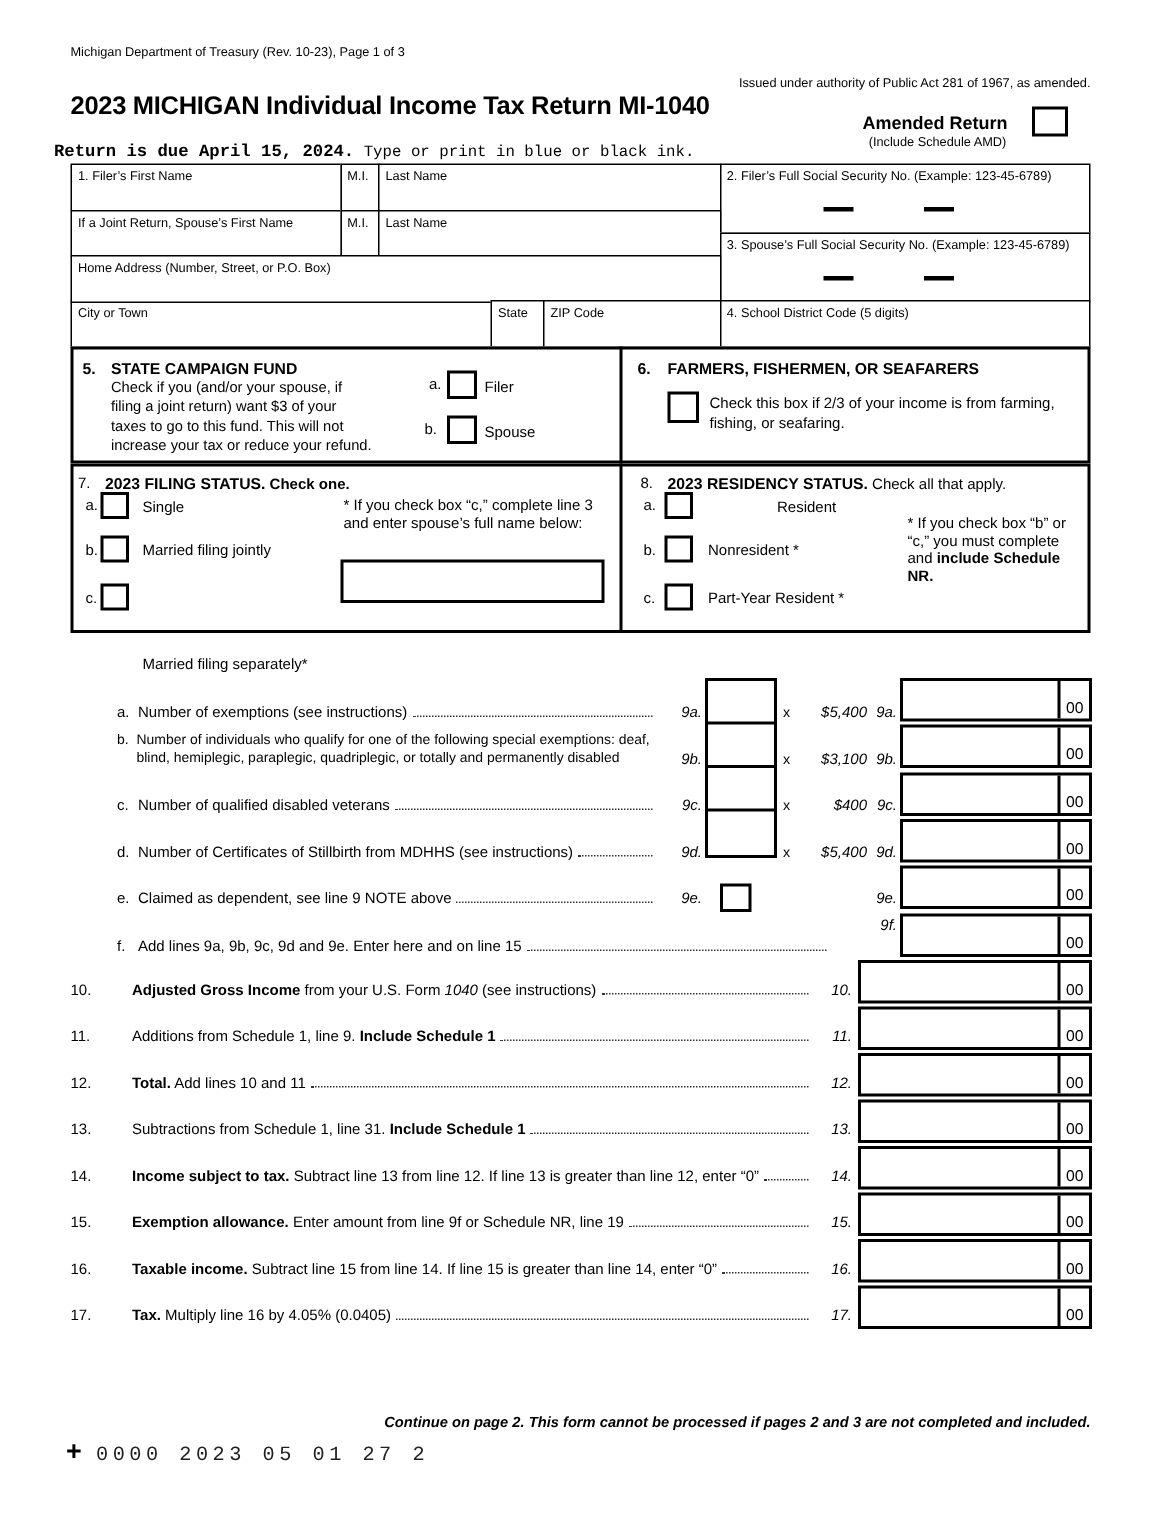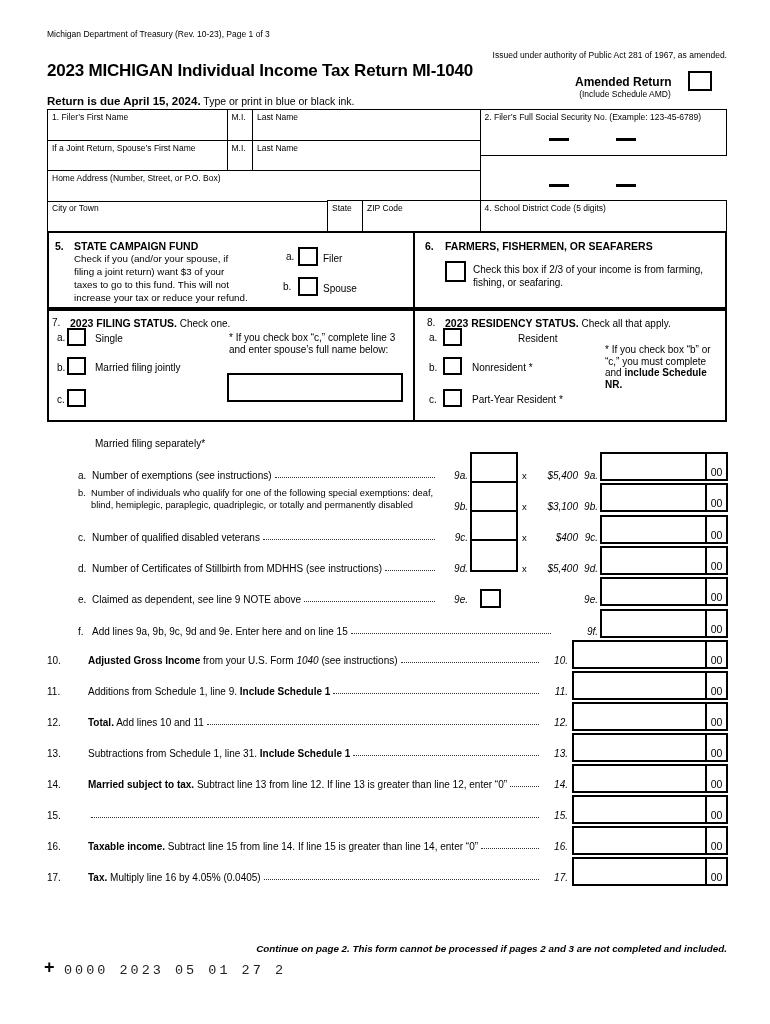--- a/index.html
+++ b/index.html
@@ -44,21 +44,21 @@
 <body>
 
 <div class="page">
 
   <div class="abs tiny" style="left:47px;top:29px;">Michigan Department of Treasury (Rev. 10-23), Page 1 of 3</div>
   <div class="abs tiny" style="left:327px;top:50px;width:400px;text-align:right;">Issued under authority of Public Act 281 of 1967, as amended.</div>
   <div class="abs b" style="left:47px;top:61px;font-size:17px;letter-spacing:-0.2px;">2023 MICHIGAN Individual Income Tax Return MI-1040</div>
   <div class="abs b" style="left:575px;top:75px;width:100px;font-size:12px;text-align:left;">Amended Return</div>
   <div class="cb" style="left:688px;top:71px;width:24px;height:20px;"></div>
   <div class="abs tiny" style="left:575px;top:89px;width:100px;text-align:center;">(Include Schedule AMD)</div>
-  <div class="abs" style="left:47px;top:95px;font-size:10.5px;">
+  <div class="abs" style="left:36px;top:95px;font-size:10.5px;font-family:Liberation Mono, monospace;">
     <span class="b" style="font-size:11.5px;">Return is due April 15, 2024.</span><span> Type or print in blue or black ink.</span>
   </div>
 
   <div class="cell" style="left:47px;top:109px;width:181px;height:32px;">
     <span class="lbl">1. Filer’s First Name</span>
   </div>
   <div class="cell" style="left:226.5px;top:109px;width:27px;height:32px;">
     <span class="lbl">M.I.</span>
   </div>
   <div class="cell" style="left:252px;top:109px;width:229px;height:32px;">
@@ -71,20 +71,23 @@
   <div class="dash" style="left:616px;top:138px;"></div>
 
   <div class="cell" style="left:47px;top:139.5px;width:181px;height:32px;">
     <span class="lbl">If a Joint Return, Spouse’s First Name</span>
   </div>
   <div class="cell" style="left:226.5px;top:139.5px;width:27px;height:32px;">
     <span class="lbl">M.I.</span>
   </div>
   <div class="cell" style="left:252px;top:139.5px;width:229px;height:32px;">
     <span class="lbl">Last Name</span>
+  </div>
+  <div class="cell" style="left:479.5px;top:154.5px;width:247.5px;height:47px;">
+    <span class="lbl">3. Spouse’s Full Social Security No. (Example: 123-45-6789)</span>
   </div>
   <div class="dash" style="left:549px;top:184px;"></div>
   <div class="dash" style="left:616px;top:184px;"></div>
 
   <div class="cell" style="left:47px;top:200px;width:281.5px;height:32px;">
     <span class="lbl">City or Town</span>
   </div>
 
   <div class="cell" style="left:47px;top:170px;width:434px;height:31.5px;">
     <span class="lbl">Home Address (Number, Street, or P.O. Box)</span>
@@ -115,21 +118,21 @@
   <div class="abs seclabel" style="left:425px;top:240px;">6.</div>
   <div class="abs seclabel" style="left:445px;top:240px;">FARMERS, FISHERMEN, OR SEAFARERS</div>
   <div class="cb" style="left:445px;top:261px;width:21px;height:21px;"></div>
   <div class="abs" style="left:473px;top:263px;width:246px;font-size:10px;line-height:13px;">Check this box if 2/3 of your income is from farming, fishing, or seafaring.</div>
 
   <div class="box2" style="left:47px;top:309px;width:680px;height:113px;"></div>
   <div class="vline" style="left:413px;top:309px;height:113px;"></div>
 
   <div class="abs sm" style="left:52px;top:317px;">7.</div>
   <div class="abs" style="left:70px;top:317px;font-size:10.5px;">
-    <span class="b">2023 FILING STATUS.</span><span style="font-size:10px;"> Check one.</span>
+    <span class="b">2023 FILING STATUS.</span><span style="font-size:10px;font-weight:bold;"> Check one.</span>
   </div>
   <div class="abs sm" style="left:57px;top:332px;">a.</div>
   <div class="cb" style="left:67px;top:328px;width:19px;height:18px;"></div>
   <div class="abs sm" style="left:95px;top:333px;">Single</div>
   <div class="abs sm" style="left:57px;top:362px;">b.</div>
   <div class="cb" style="left:67px;top:357px;width:19px;height:18px;"></div>
   <div class="abs sm" style="left:95px;top:362px;">Married filing jointly</div>
   <div class="abs sm" style="left:57px;top:394px;">c.</div>
   <div class="cb" style="left:67px;top:389px;width:19px;height:18px;"></div>
   <div class="abs sm" style="left:95px;top:394px;margin-top:44px;">Married filing separately*</div>
@@ -221,21 +224,21 @@
   <div class="abs sm right" style="left:558px;top:594px;width:40px;">9e.</div>
   <div class="amtbox" style="left:600px;top:577px;width:128px;">
     <span class="cents">00</span>
   </div>
 
   <div class="leader-row" style="left:78px;top:626px;width:476px;">
     <span class="exletter">f.</span>
     <span>Add lines 9a, 9b, 9c, 9d and 9e.  Enter here and on line 15</span>
     <span class="dots"></span>
   </div>
-  <div class="abs sm right" style="left:558px;top:626px;width:40px;">9f.</div>
+  <div class="abs sm right" style="left:558px;top:612px;width:40px;">9f.</div>
   <div class="amtbox" style="left:600px;top:609px;width:128px;">
     <span class="cents">00</span>
   </div>
 
   <div class="leader-row" style="left:47px;top:655px;width:495px;">
     <span class="linenum">10.</span>
     <span><span></span><b>Adjusted Gross Income</b><span> from your U.S. Form </span><i>1040</i><span> (see instructions)</span><b></b></span>
     <span class="dots"></span>
   </div>
   <div class="abs sm right" style="left:544px;top:655px;width:24px;">10.</div>
@@ -268,30 +271,31 @@
     <span><span>Subtractions from Schedule 1, line 31.  </span><b></b><span></span><i></i><span></span><b>Include Schedule 1</b></span>
     <span class="dots"></span>
   </div>
   <div class="abs sm right" style="left:544px;top:748px;width:24px;">13.</div>
   <div class="amtbox" style="left:572px;top:733px;width:156px;">
     <span class="cents">00</span>
   </div>
 
   <div class="leader-row" style="left:47px;top:779px;width:495px;">
     <span class="linenum">14.</span>
-    <span><span></span><b>Married subject to tax.</b><span></span><i></i><span> Subtract line 13 from line 12.  If line 13 is greater than line 12, enter “0”</span><b></b></span>
+    <span><span></span><b>Income subject to tax.</b><span></span><i></i><span> Subtract line 13 from line 12.  If line 13 is greater than line 12, enter “0”</span><b></b></span>
     <span class="dots"></span>
   </div>
   <div class="abs sm right" style="left:544px;top:779px;width:24px;">14.</div>
   <div class="amtbox" style="left:572px;top:764px;width:156px;">
     <span class="cents">00</span>
   </div>
 
   <div class="leader-row" style="left:47px;top:810px;width:495px;">
     <span class="linenum">15.</span>
+    <span><span></span><b>Exemption allowance.</b><span></span><i></i><span> Enter amount from line 9f or Schedule NR, line 19</span><b></b></span>
     <span class="dots"></span>
   </div>
   <div class="abs sm right" style="left:544px;top:810px;width:24px;">15.</div>
   <div class="amtbox" style="left:572px;top:795px;width:156px;">
     <span class="cents">00</span>
   </div>
 
   <div class="leader-row" style="left:47px;top:841px;width:495px;">
     <span class="linenum">16.</span>
     <span><span></span><b>Taxable income.</b><span></span><i></i><span> Subtract line 15 from line 14.  If line 15 is greater than line 14, enter “0”</span><b></b></span>

